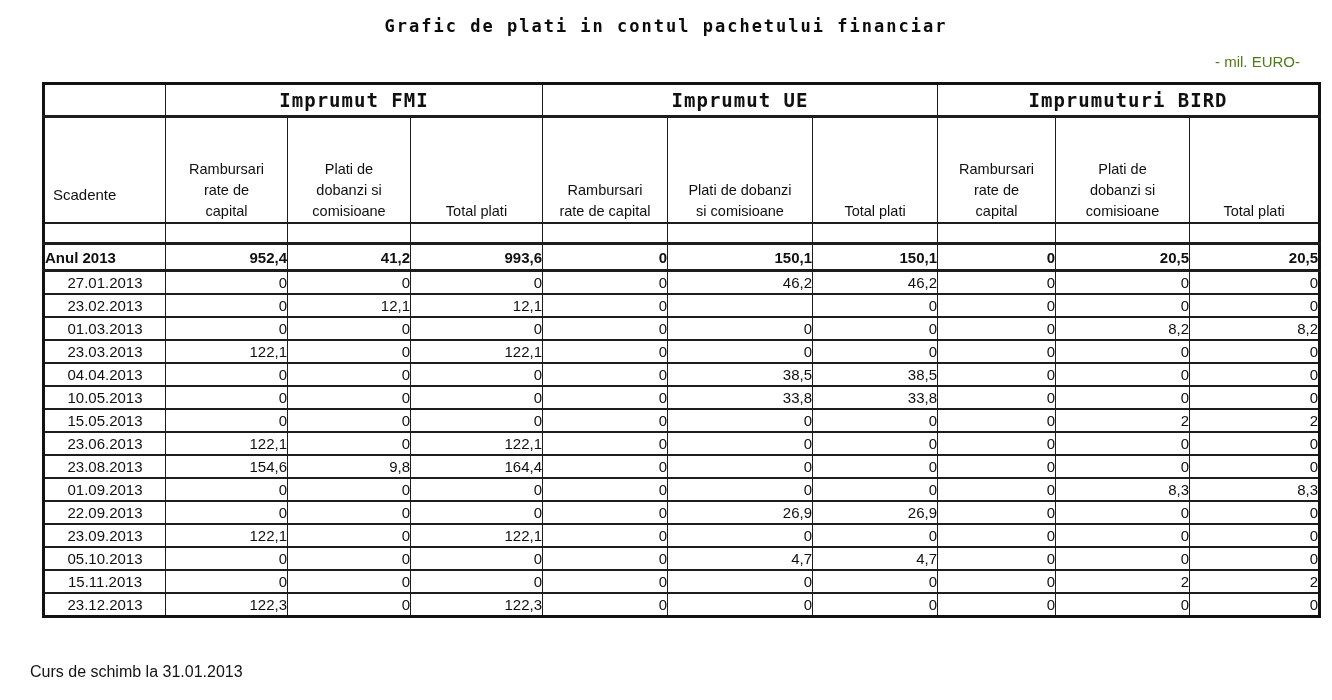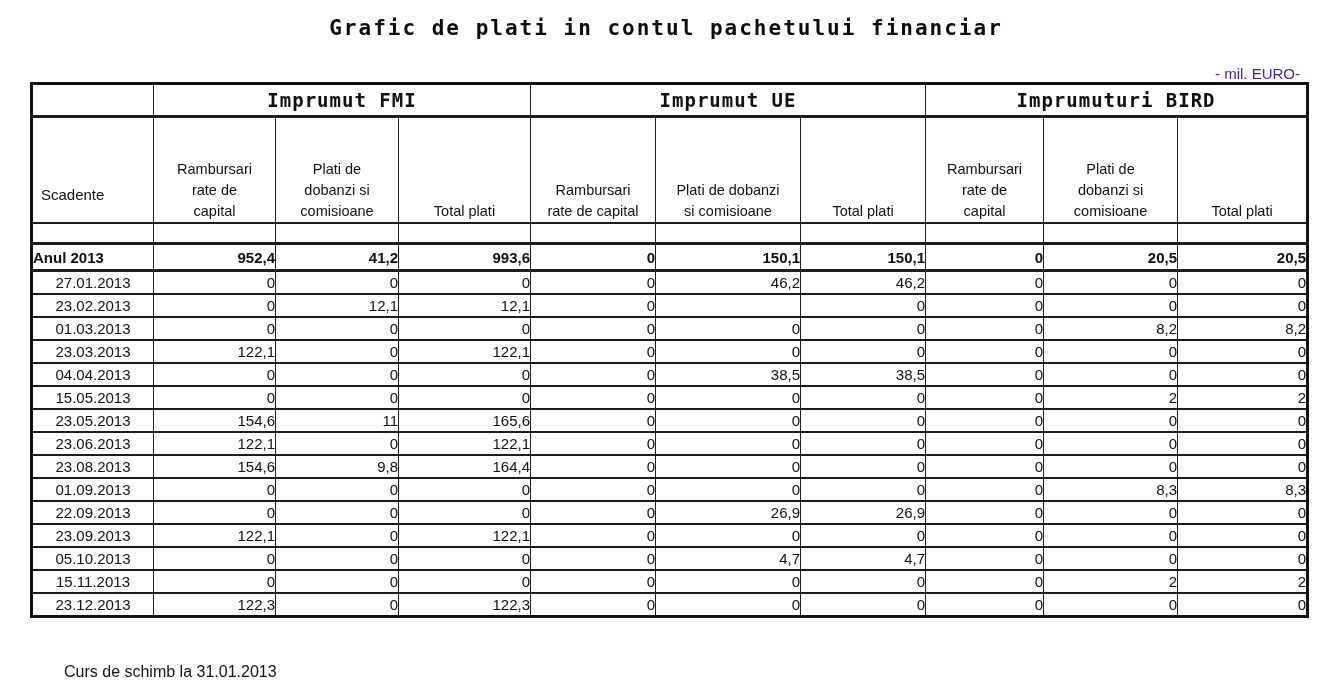--- a/index.html
+++ b/index.html
@@ -17,35 +17,34 @@
     overflow: hidden;
   }
   .doc-title {
     position: absolute;
     top: 16px;
     left: 0;
     width: 100%;
     text-align: center;
     font-family: "DejaVu Sans Mono", "Liberation Mono", monospace;
     font-weight: bold;
-    font-size: 21px;
+    font-size: 17px;
     letter-spacing: 2px;
     color: #0c0c0c;
   }
   .unit-label {
     position: absolute;
     top: 53px;
     right: 32px;
     font-size: 15px;
-    color: #4c1d95;
-    margin-top: 12px;
+    color: #4d7c0f;
   }
   table.pay-table {
     position: absolute;
-    left: 30px;
+    left: 42px;
     top: 82px;
     width: 1276px;
     border-collapse: collapse;
     table-layout: fixed;
     background: #ffffff;
   }
   table.pay-table td, table.pay-table th {
     border: 1px solid #1d1d1d;
     border-top-width: 2px;
     border-bottom-width: 2px;
@@ -102,21 +101,20 @@
     text-align: right;
     padding-right: 4px;
     vertical-align: middle;
   }
   .footer-note {
     position: absolute;
     left: 30px;
     top: 663px;
     font-size: 16px;
     color: #141414;
-    margin-left: 34px;
   }
 </style>
 </head>
 <body>
 
 <div class="page">
 
   <div class="doc-title">Grafic de plati in contul pachetului financiar</div>
 
   <div class="unit-label">- mil. EURO-</div>
@@ -244,42 +242,42 @@
           <td class="num-cell">0</td>
           <td class="num-cell">0</td>
           <td class="num-cell">0</td>
           <td class="num-cell">38,5</td>
           <td class="num-cell">38,5</td>
           <td class="num-cell">0</td>
           <td class="num-cell">0</td>
           <td class="num-cell">0</td>
         </tr>
         <tr class="data-row">
+          <td class="date-cell">10.05.2013</td>
+          <td class="num-cell">0</td>
+          <td class="num-cell">0</td>
+          <td class="num-cell">0</td>
+          <td class="num-cell">0</td>
+          <td class="num-cell">33,8</td>
+          <td class="num-cell">33,8</td>
+          <td class="num-cell">0</td>
+          <td class="num-cell">0</td>
+          <td class="num-cell">0</td>
+        </tr>
+        <tr class="data-row">
           <td class="date-cell">15.05.2013</td>
           <td class="num-cell">0</td>
           <td class="num-cell">0</td>
           <td class="num-cell">0</td>
           <td class="num-cell">0</td>
           <td class="num-cell">0</td>
           <td class="num-cell">0</td>
           <td class="num-cell">0</td>
           <td class="num-cell">2</td>
           <td class="num-cell">2</td>
-        </tr>
-        <tr class="data-row">
-          <td class="date-cell">23.05.2013</td>
-          <td class="num-cell">154,6</td>
-          <td class="num-cell">11</td>
-          <td class="num-cell">165,6</td>
-          <td class="num-cell">0</td>
-          <td class="num-cell">0</td>
-          <td class="num-cell">0</td>
-          <td class="num-cell">0</td>
-          <td class="num-cell">0</td>
-          <td class="num-cell">0</td>
         </tr>
         <tr class="data-row">
           <td class="date-cell">23.06.2013</td>
           <td class="num-cell">122,1</td>
           <td class="num-cell">0</td>
           <td class="num-cell">122,1</td>
           <td class="num-cell">0</td>
           <td class="num-cell">0</td>
           <td class="num-cell">0</td>
           <td class="num-cell">0</td>

